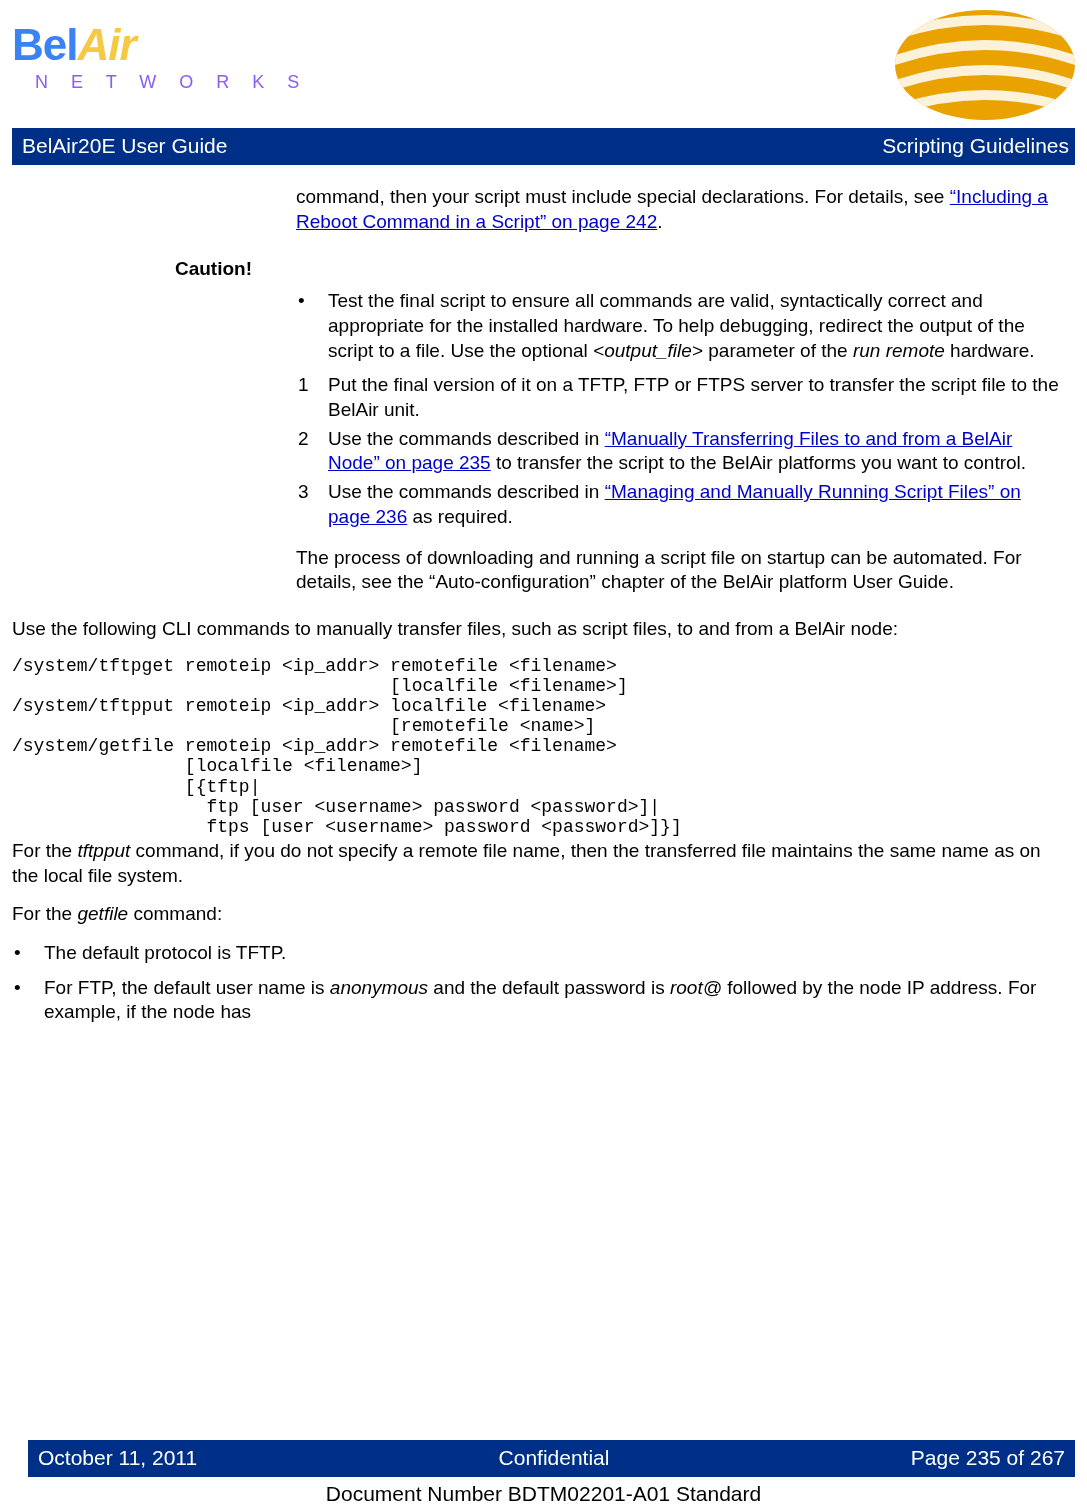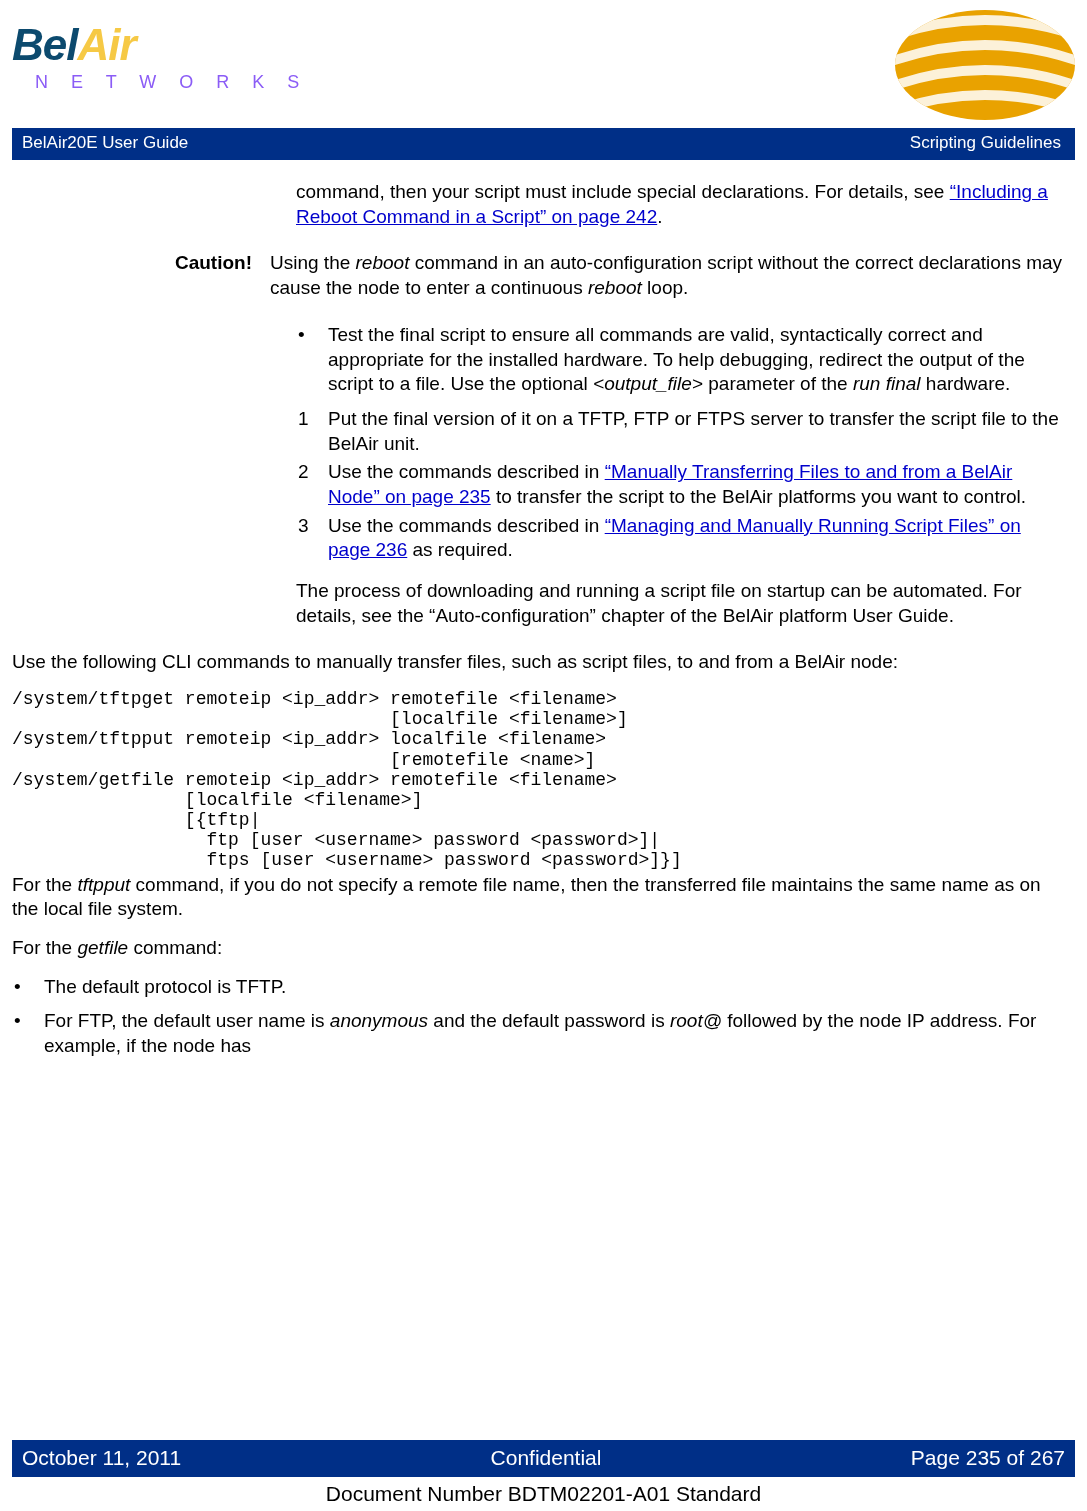--- a/index.html
+++ b/index.html
@@ -27,39 +27,39 @@
     display: flex;
     flex-direction: column;
     padding-top: 6px;
   }
   .belair-text {
     font-size: 44px;
     font-weight: bold;
     letter-spacing: -1px;
     font-family: "Trebuchet MS", Arial, sans-serif;
   }
-  .belair-text .bel { color: #0c4a6e; font-style: italic; }
+  .belair-text .bel { color: #3b82f6; }
   .belair-text .air { color: #f6c945; font-style: italic; }
   .networks {
     font-size: 18px;
     letter-spacing: 9px;
     color: #8b5cf6;
     font-weight: 500;
     margin-top: -2px;
     font-family: "Trebuchet MS", Arial, sans-serif;
     margin-left: 23px;
   }
   .logo-right svg { display:block; }
   .banner {
     background: #002f87;
     color: #fff;
     display: flex;
     justify-content: space-between;
-    padding: 4px 14px 6px 10px;
-    font-size: 17px;
+    padding: 4px 6px 6px 10px;
+    font-size: 21px;
     font-family: "Gill Sans", "Gill Sans MT", sans-serif;
     font-weight: 400;
   }
   .content {
     padding: 20px 10px 0 0;
   }
   .block {
     display: flex;
     margin-bottom: 8px;
     gap: 24px;
@@ -102,21 +102,21 @@
   .mono {
     font-family: "Courier New", monospace;
     font-size: 18px;
     white-space: pre;
     line-height: 1.12;
     margin-bottom: 2px;
   }
   .footer-bar {
     position: absolute;
     bottom: 34px;
-    left: 12px;
+    left: 28px;
     right: 12px;
     background: #002f87;
     color: #fff;
     display: flex;
     justify-content: space-between;
     padding: 4px 10px 6px 10px;
     font-size: 21px;
   }
   .doc-num {
     position: absolute;
@@ -166,34 +166,29 @@
       <div class="side"></div>
       <div class="body-col">
         <div class="para">
           <span>command, then your script must include special declarations. For details, see </span><a href="#" class="link">“Including a Reboot Command in a Script” on page 242</a><span>.</span>
         </div>
       </div>
     </div>
 
     <div class="block">
       <div class="side" style="text-align:right;">Caution!</div>
-      <div class="body-col" style="margin-left:-26px;">
-        <div class="para">
-          <span>Using the </span><span class="italic">reboot</span><span> command in an auto-configuration script without the correct declarations may cause the node to enter a continuous </span><span class="italic">reboot</span><span> loop.</span>
-        </div>
-      </div>
     </div>
 
     <div class="block">
       <div class="side"></div>
       <div class="body-col">
         <div class="indent-bullet">
           <div class="bullet-mark">•</div>
           <div>
-            <span>Test the final script to ensure all commands are valid, syntactically correct and appropriate for the installed hardware. To help debugging, redirect the output of the script to a file. Use the optional </span><span class="italic">&lt;output_file&gt;</span><span> parameter of the </span><span class="italic">run final</span><span> hardware.</span>
+            <span>Test the final script to ensure all commands are valid, syntactically correct and appropriate for the installed hardware. To help debugging, redirect the output of the script to a file. Use the optional </span><span class="italic">&lt;output_file&gt;</span><span> parameter of the </span><span class="italic">run remote</span><span> hardware.</span>
           </div>
         </div>
 
 
         <div class="num-item">
           <div class="num-mark">1</div>
           <div>Put the final version of it on a TFTP, FTP or FTPS server to transfer the script file to the BelAir unit.</div>
         </div>
         <div class="num-item">
           <div class="num-mark">2</div>

